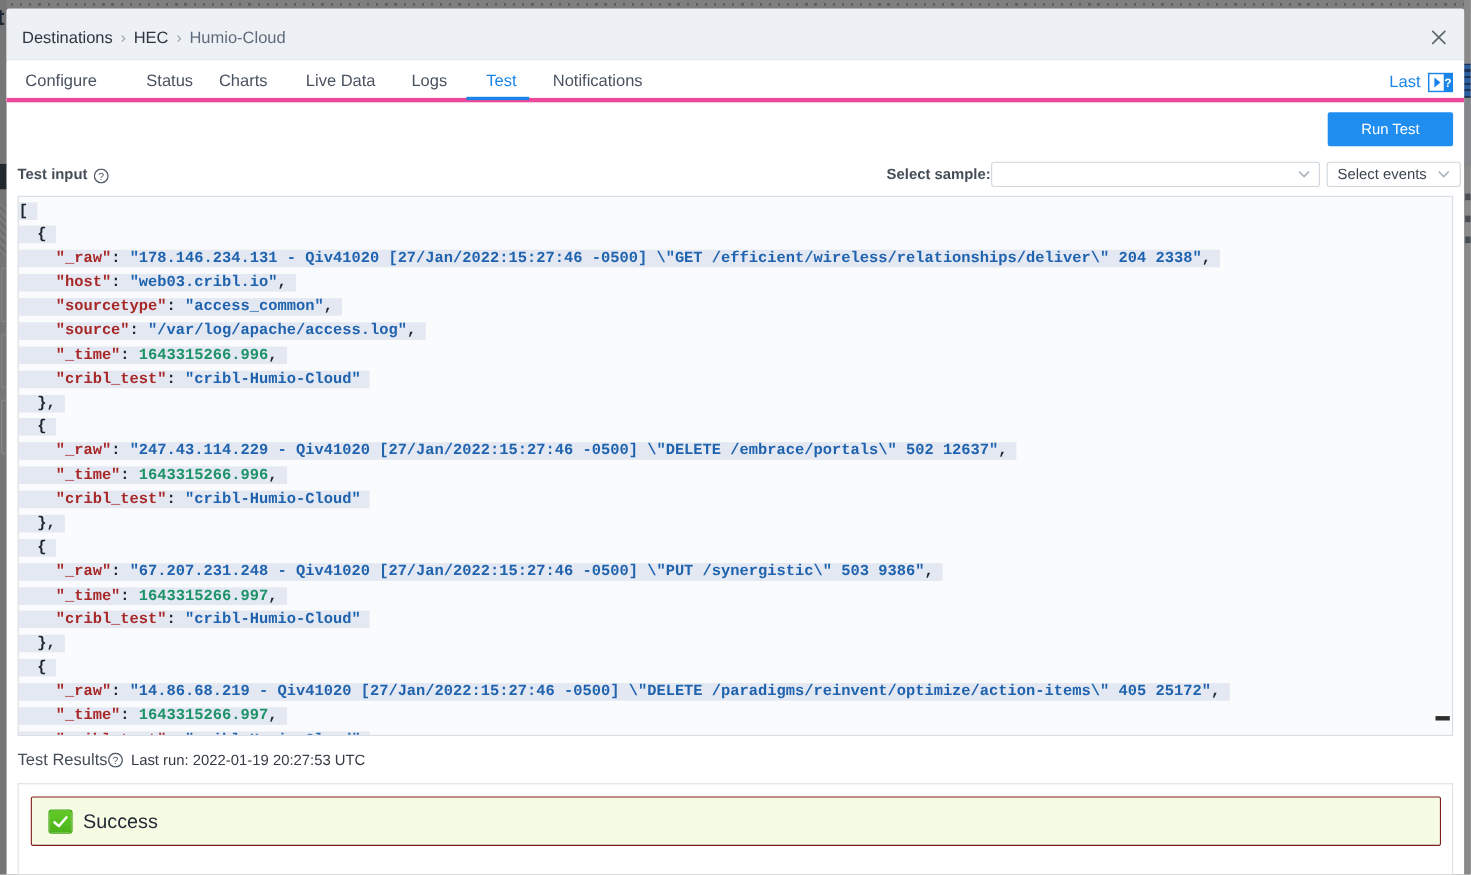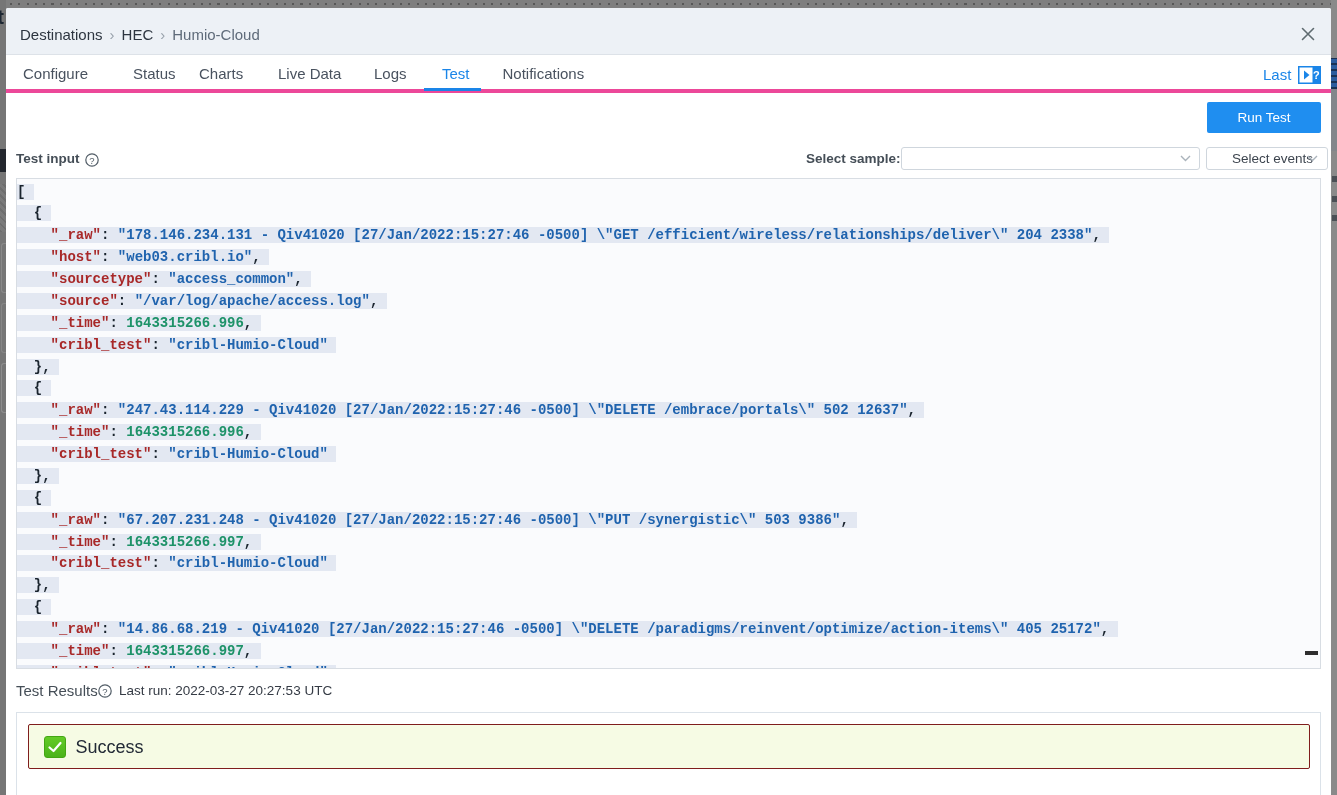--- a/index.html
+++ b/index.html
@@ -46,21 +46,21 @@
 
   
   #runtest { left:1201px; top:94px; width:114px; height:31px; background:#1f8ef0; border-radius:2px;
     color:#fff; font-size:13.5px; text-align:center; line-height:31px; }
   #lab-input { left:10px; top:143px; font-size:13.5px; font-weight:bold; color:#454e57; }
   #qi1 { left:79px; top:145px; }
   #lab-sample { left:800px; top:143px; font-size:13.5px; font-weight:bold; color:#454e57; }
   .selbox { position:absolute; top:139px; height:23px; background:#fff; border:1px solid #cfd6dd; border-radius:3px;
     font-size:14px; color:#3d454f; line-height:22px; }
   #sel1 { left:895px; width:299px; }
-  #sel2 { left:1200px; width:122px; padding-left:25px; font-size:13.5px; }
+  #sel2 { left:1200px; width:122px; padding-left:9px; font-size:13.5px; }
   .chev { position:absolute; top:7px; width:11px; height:7px; }
 
   
   #editor { left:10px; top:170px; width:1305px; height:491px; background:#fafbfd; border:1px solid #d8dde3;
     overflow:hidden; font-family:"Liberation Mono", monospace; font-size:14px; font-weight:bold;
     line-height:21.87px; white-space:pre; color:#1a242e; padding:2.5px 0 0 0; }
   #editor .sel { background:#e3e8f2; }
   #editor .k { color:#a82828; }
   #editor .s { color:#1f63ae; }
   #editor .n { color:#1d9268; }
@@ -140,21 +140,21 @@
     </div>
 
     <div class="abs" id="editor"><div><span class="sel">[ </span></div><div><span class="sel">  { </span></div><div><span class="sel">    <span class="k">"_raw"</span>: <span class="s">"178.146.234.131 - Qiv41020 [27/Jan/2022:15:27:46 -0500] \"GET /efficient/wireless/relationships/deliver\" 204 2338"</span>, </span></div><div><span class="sel">    <span class="k">"host"</span>: <span class="s">"web03.cribl.io"</span>, </span></div><div><span class="sel">    <span class="k">"sourcetype"</span>: <span class="s">"access_common"</span>, </span></div><div><span class="sel">    <span class="k">"source"</span>: <span class="s">"/var/log/apache/access.log"</span>, </span></div><div><span class="sel">    <span class="k">"_time"</span>: <span class="n">1643315266.996</span>, </span></div><div><span class="sel">    <span class="k">"cribl_test"</span>: <span class="s">"cribl-Humio-Cloud"</span> </span></div><div><span class="sel">  }, </span></div><div><span class="sel">  { </span></div><div><span class="sel">    <span class="k">"_raw"</span>: <span class="s">"247.43.114.229 - Qiv41020 [27/Jan/2022:15:27:46 -0500] \"DELETE /embrace/portals\" 502 12637"</span>, </span></div><div><span class="sel">    <span class="k">"_time"</span>: <span class="n">1643315266.996</span>, </span></div><div><span class="sel">    <span class="k">"cribl_test"</span>: <span class="s">"cribl-Humio-Cloud"</span> </span></div><div><span class="sel">  }, </span></div><div><span class="sel">  { </span></div><div><span class="sel">    <span class="k">"_raw"</span>: <span class="s">"67.207.231.248 - Qiv41020 [27/Jan/2022:15:27:46 -0500] \"PUT /synergistic\" 503 9386"</span>, </span></div><div><span class="sel">    <span class="k">"_time"</span>: <span class="n">1643315266.997</span>, </span></div><div><span class="sel">    <span class="k">"cribl_test"</span>: <span class="s">"cribl-Humio-Cloud"</span> </span></div><div><span class="sel">  }, </span></div><div><span class="sel">  { </span></div><div><span class="sel">    <span class="k">"_raw"</span>: <span class="s">"14.86.68.219 - Qiv41020 [27/Jan/2022:15:27:46 -0500] \"DELETE /paradigms/reinvent/optimize/action-items\" 405 25172"</span>, </span></div><div><span class="sel">    <span class="k">"_time"</span>: <span class="n">1643315266.997</span>, </span></div><div><span class="sel">    <span class="k">"cribl_test"</span>: <span class="s">"cribl-Humio-Cloud"</span> </span></div></div>
     <div class="abs" id="dash"></div>
 
     <div class="abs" id="lab-results">Test Results</div>
     <svg class="abs" id="qi2" width="14" height="14" viewBox="0 0 14 14">
       <circle cx="7" cy="7" r="6.2" fill="none" stroke="#525d67" stroke-width="1.2"></circle>
       <text x="7" y="10.5" font-size="9.5" fill="#525d67" text-anchor="middle" font-family="Liberation Sans">?</text>
     </svg>
-    <div class="abs" id="lastrun">Last run: 2022-03-27 20:27:53 UTC</div>
+    <div class="abs" id="lastrun">Last run: 2022-01-19 20:27:53 UTC</div>
 
     <div class="abs" id="resultbox">
       <div class="abs" id="success">
         <div class="abs" id="chk">
           <svg width="20" height="20" viewBox="0 0 20 20">
             <path d="M4.5 10.5 L8.5 14 L15.5 6" fill="none" stroke="#fff" stroke-width="2.2" stroke-linecap="round" stroke-linejoin="round"></path>
           </svg>
         </div>
         <div class="abs" id="successtext">Success</div>
       </div>

